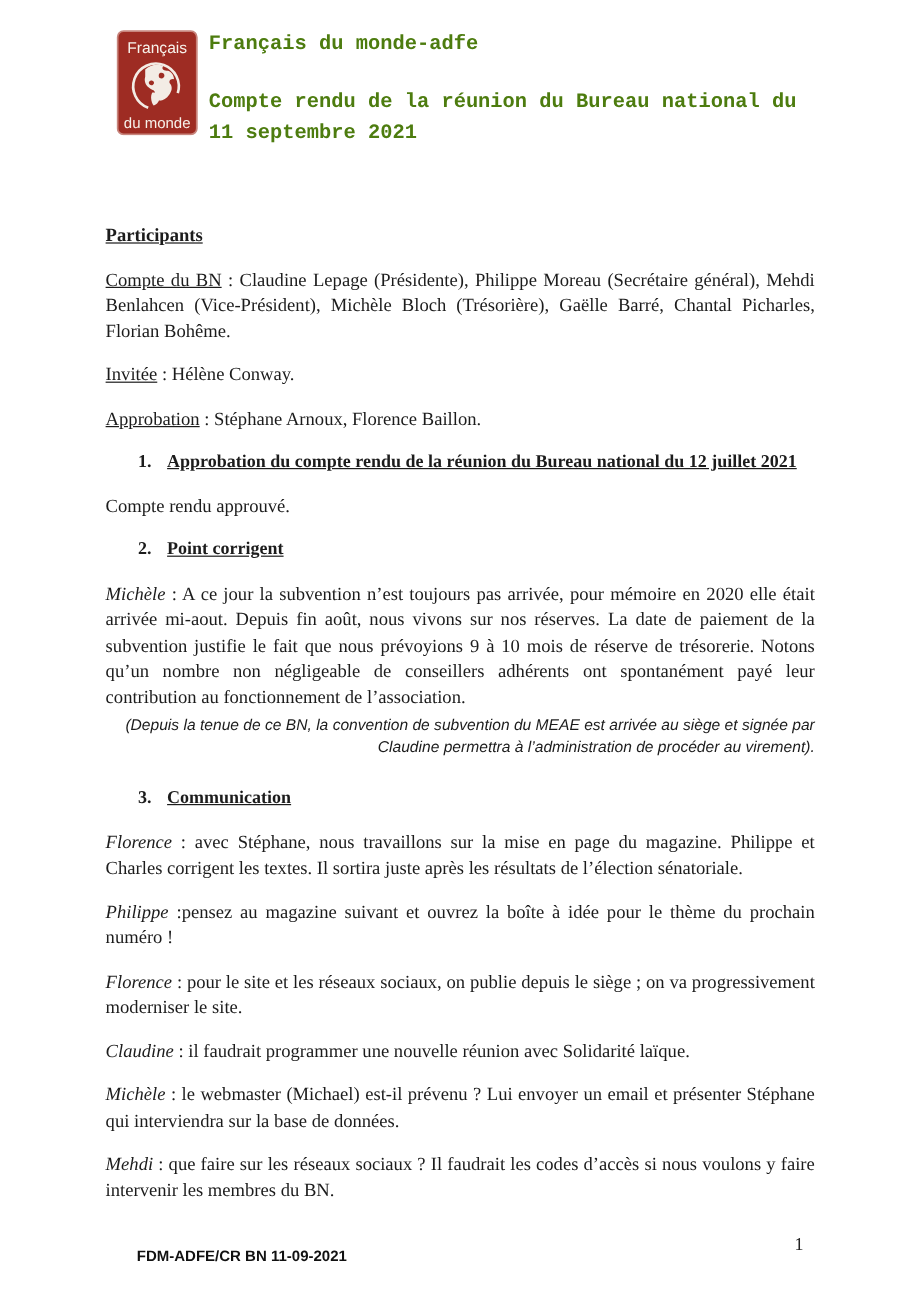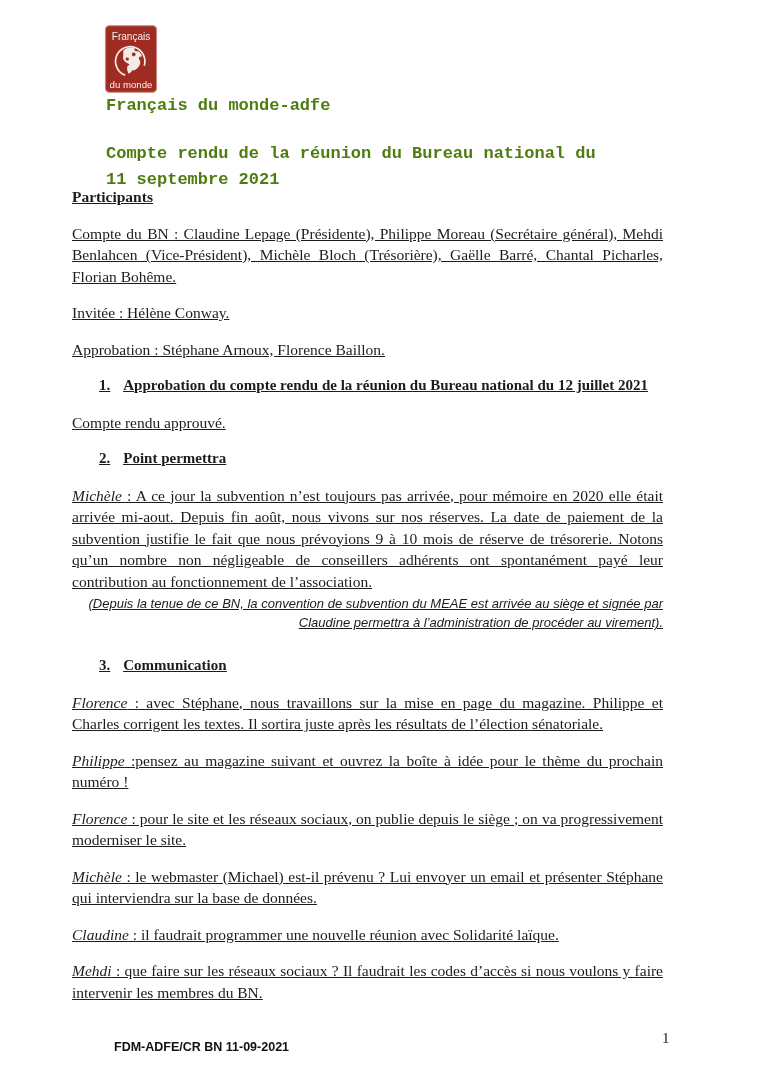--- a/index.html
+++ b/index.html
@@ -1,29 +1,29 @@
 <!DOCTYPE html>
 <html><head>
 <meta charset="utf-8">
 <style>
   html,body{margin:0;padding:0;background:#ffffff;}
   .page{
     position:relative;width:768px;height:1087px;background:#ffffff;
     font-family:"Liberation Serif",serif;color:#1c1c1c;overflow:hidden;
   }
   
-  .header{position:absolute;top:25px;left:97px;display:flex;align-items:flex-start;flex-direction:column;}
+  .header{position:absolute;top:25px;left:97px;display:flex;align-items:flex-start;}
   .logo{flex:0 0 68px;width:68px;height:88px;}
   .logo-txt{fill:#f7f1ea;font-family:"Liberation Sans",sans-serif;font-size:13px;text-anchor:middle;}
   .logo-txt2{fill:#f7f1ea;font-family:"Liberation Sans",sans-serif;font-size:12.5px;text-anchor:middle;}
   .header-text{margin-left:9px;width:505px;font-family:Liberation Mono, monospace;color:#4d7c0f;}
   .org-title{font-size:17px;font-weight:bold;line-height:22px;margin:2px 0 0 0;}
   .doc-title{font-size:17px;font-weight:bold;line-height:26px;margin:24px 0 0 0;}
   
-  .content{position:absolute;top:186px;left:72px;width:591px;font-size:15.5px;line-height:21.5px;text-decoration:underline;}
+  .content{position:absolute;top:186px;left:88px;width:591px;font-size:15.5px;line-height:21.5px;}
   .participants-heading{font-weight:bold;text-decoration:underline;margin:0 0 15px 0;}
   .para{margin:0 0 15px 0;text-align:justify;}
   .u-label{text-decoration:underline;}
   .speaker{font-style:italic;}
   .sec-heading{font-weight:bold;margin:15px 0 15px 0;padding-left:27px;font-size:15px;white-space:nowrap;}
   .sec-num{margin-right:13px;}
   .sec-title{text-decoration:underline;}
   .note{
     font-family:"Liberation Sans",sans-serif;font-style:italic;font-size:13px;
     line-height:19px;margin:-13px 0 23px 0;text-align:right;
@@ -62,29 +62,29 @@
   <div class="content">
     <p class="participants-heading">Participants</p>
     <div>
         <p class="para"><span class="u-label">Compte du BN</span> : Claudine Lepage (Présidente), Philippe Moreau (Secrétaire général), Mehdi Benlahcen (Vice-Président), Michèle Bloch (Trésorière), Gaëlle Barré, Chantal Picharles, Florian Bohême.</p>
         <p class="para"><span class="u-label">Invitée</span> : Hélène Conway.</p>
         <p class="para"><span class="u-label">Approbation</span> : Stéphane Arnoux, Florence Baillon.</p>
       </div>
     <div>
         <div class="sec-heading"><span class="sec-num">1.</span><span class="sec-title">Approbation du compte rendu de la réunion du Bureau national du 12 juillet 2021</span></div>
         <p class="para">Compte rendu approuvé.</p>
-        <div class="sec-heading"><span class="sec-num">2.</span><span class="sec-title">Point permettra</span></div>
+        <div class="sec-heading"><span class="sec-num">2.</span><span class="sec-title">Point corrigent</span></div>
         <p class="para"><span class="speaker">Michèle</span> : A ce jour la subvention n’est toujours pas arrivée, pour mémoire en 2020 elle était arrivée mi-aout. Depuis fin août, nous vivons sur nos réserves. La date de paiement de la subvention justifie le fait que nous prévoyions 9 à 10 mois de réserve de trésorerie. Notons qu’un nombre non négligeable de conseillers adhérents ont spontanément payé leur contribution au fonctionnement de l’association.</p>
         <p class="note">(Depuis la tenue de ce BN, la convention de subvention du MEAE est arrivée au siège et signée par Claudine permettra à l’administration de procéder au virement).</p>
         <div class="sec-heading"><span class="sec-num">3.</span><span class="sec-title">Communication</span></div>
         <p class="para"><span class="speaker">Florence</span> : avec Stéphane, nous travaillons sur la mise en page du magazine. Philippe et Charles corrigent les textes. Il sortira juste après les résultats de l’élection sénatoriale.</p>
         <p class="para"><span class="speaker">Philippe</span> :pensez au magazine suivant et ouvrez la boîte à idée pour le thème du prochain numéro !</p>
         <p class="para"><span class="speaker">Florence</span> : pour le site et les réseaux sociaux, on publie depuis le siège ; on va progressivement moderniser le site.</p>
+        <p class="para"><span class="speaker">Claudine</span> : il faudrait programmer une nouvelle réunion avec Solidarité laïque.</p>
         <p class="para"><span class="speaker">Michèle</span> : le webmaster (Michael) est-il prévenu ? Lui envoyer un email et présenter Stéphane qui interviendra sur la base de données.</p>
-        <p class="para"><span class="speaker">Claudine</span> : il faudrait programmer une nouvelle réunion avec Solidarité laïque.</p>
         <p class="para"><span class="speaker">Mehdi</span> : que faire sur les réseaux sociaux ? Il faudrait les codes d’accès si nous voulons y faire intervenir les membres du BN.</p>
       </div>
   </div>
 
   <div class="footer-ref">FDM-ADFE/CR BN 11-09-2021</div>
   <div class="footer-page">1</div>
 
 </div>
 
 </body></html>

